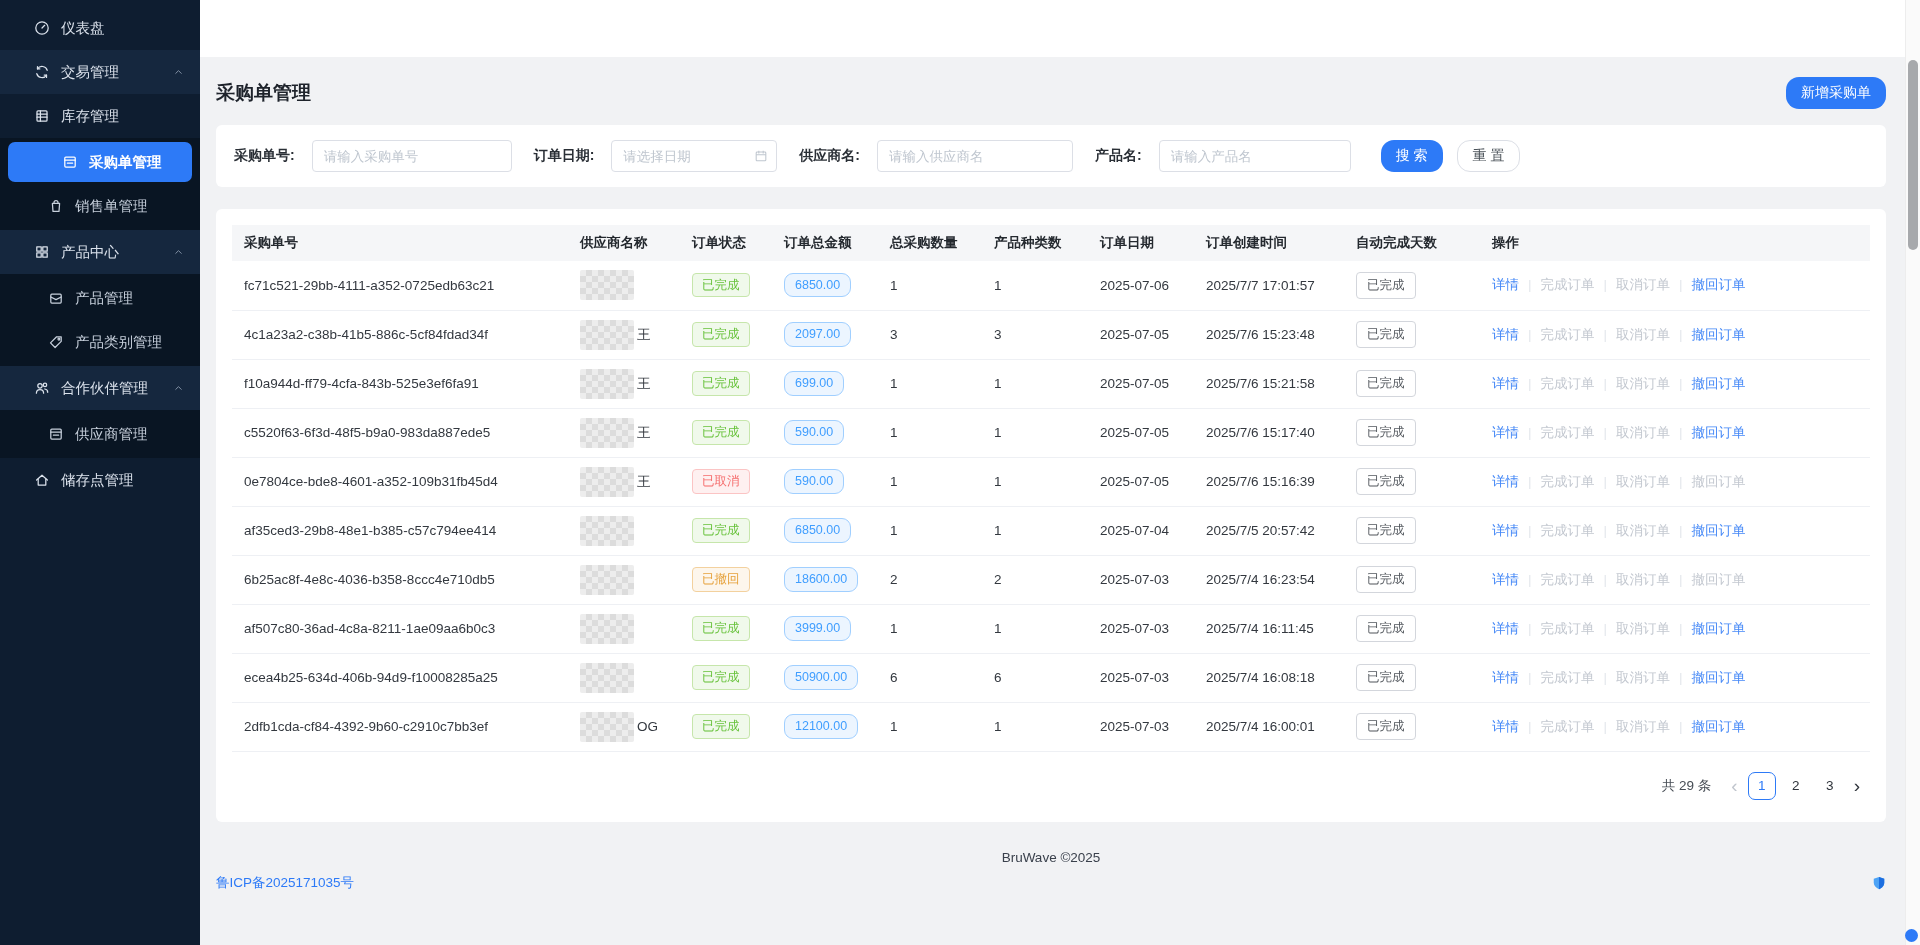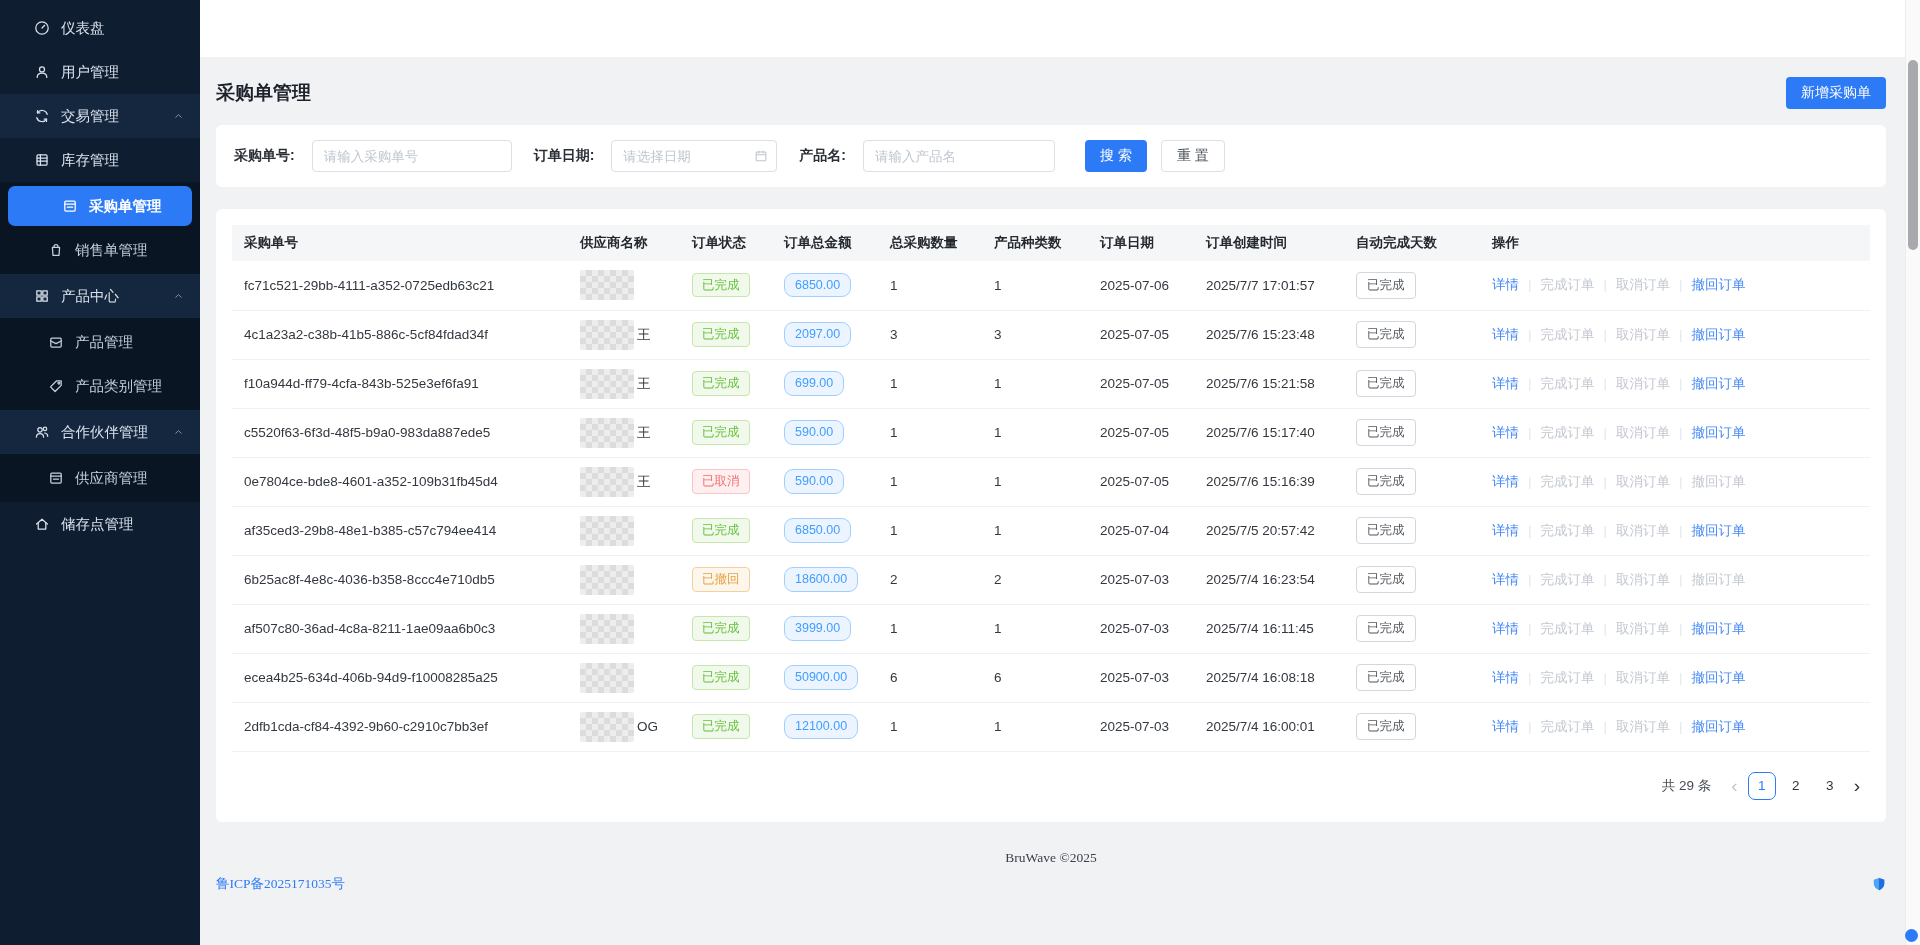--- a/index.html
+++ b/index.html
@@ -21,21 +21,21 @@
     padding-left:48px; color:#c7d0dc; font-size:14.5px; cursor:pointer; }
   .sub-item.active { height:40px; margin:2px 8px; padding-left:54px; border-radius:7px;
     background:#2d7af7; color:#ffffff; font-weight:bold; }
 
   
   .main { flex:1; min-width:0; }
   .topbar { height:57px; background:#ffffff; }
   .content { padding:0 34px 0 16px; }
   .page-head { display:flex; justify-content:space-between; align-items:center; padding:20px 0 16px; }
   .page-title { font-size:19px; font-weight:bold; color:#1e232b; }
-  .btn { border:none; cursor:pointer; font-size:14px; border-radius:4px; height:32px; }
+  .btn { border:none; cursor:pointer; font-size:14px; border-radius:13px; height:32px; }
   .btn.primary { background:#2d7af7; color:#fff; padding:0 15px; }
   .btn.plain { background:#fff; color:#4b5259; border:1px solid #dcdfe6; padding:0 15px; }
 
   .card { background:#fff; border-radius:6px; }
   .filter-card { padding:15px 18px; display:flex; align-items:center; gap:22px; }
   .f-item { display:flex; align-items:center; gap:9px; }
   .f-item label { font-size:14px; font-weight:bold; color:#2a2f36; white-space:nowrap; }
   .f-item .inp { position:relative; display:flex; align-items:center;margin-left:8px; }
   .f-item input { height:32px; border:1px solid #dcdfe6; border-radius:4px; padding:0 11px;
     font-size:13.5px; color:#333; outline:none; font-family:inherit; }
@@ -73,21 +73,21 @@
     padding:20px 6px 2px; font-size:13.5px; color:#474d55; }
   .pagination .total { margin-right:10px; }
   .pg { min-width:28px; height:28px; display:inline-flex; align-items:center; justify-content:center;
     background:transparent; border:none; font-size:13.5px; color:#2f343b; cursor:pointer; font-family:inherit; }
   .pg.active { border:1px solid #2d7af7; color:#2d7af7; border-radius:7px; background:#fff; }
   .pg-arrow { background:none; border:none; font-size:19px; line-height:1; cursor:pointer;
     padding:0 4px; font-family:inherit; }
   .pg-arrow.prev { color:#c0c5cd; }
   .pg-arrow.next { color:#2f343b; }
 
-  .footer { text-align:center; margin-top:28px; font-size:13.5px; color:#3a414c;font-family:Liberation Serif, serif; }
+  .footer { text-align:center; margin-top:28px; font-size:13.5px; color:#3a414c; }
   .footer .icp-row { margin-top:9px; display:flex; align-items:center; justify-content:space-between; gap:9px; }
   .footer .icp-row a { color:#2d7af7; text-decoration:none; cursor:pointer; }
 
   
   .scrollbar { position:fixed; top:0; right:0; width:15px; height:945px; background:#fafafa;
     border-left:1px solid #ededed; }
   .scroll-thumb { position:absolute; top:60px; right:2px; width:10px; height:190px;
     background:#a7a9ac; border-radius:6px; }
   .blue-dot { position:fixed; right:2px; bottom:3px; width:13px; height:13px;
     border-radius:50%; background:#2d7af7; }
@@ -100,27 +100,20 @@
   <aside class="sidebar">
 
     <div class="side-item">
       <svg viewBox="0 0 16 16">
           <circle cx="8" cy="8" r="6.2"></circle>
           <path d="M8 8l2.7-2.7"></path>
         </svg>
       <span>仪表盘</span>
     </div>
 
-    <div class="side-item">
-      <svg viewBox="0 0 16 16">
-          <circle cx="8" cy="5.4" r="2.5"></circle>
-          <path d="M3.2 13.4c0-2.7 2.1-4.4 4.8-4.4s4.8 1.7 4.8 4.4"></path>
-        </svg>
-      <span>用户管理</span>
-    </div>
 
     <div class="side-item group-title">
       <svg viewBox="0 0 16 16">
           <path d="M13.2 6.3A5.4 5.4 0 0 0 3.5 4.9"></path>
           <path d="M2.8 9.7a5.4 5.4 0 0 0 9.7 1.4"></path>
           <path d="M3.5 2.6v2.3h2.3M12.5 13.4v-2.3h-2.3"></path>
         </svg>
       <span>交易管理</span>
       <svg class="chev" viewBox="0 0 16 16">
           <path d="M4 10l4-4 4 4"></path>
@@ -230,20 +223,26 @@
         </div>
         <div class="f-item">
           <label>订单日期:</label>
           <span class="inp">
             <input style="width: 166px; padding-right: 28px;" placeholder="请选择日期">
             <span class="cal-icon"><svg viewBox="0 0 16 16">
                   <rect x="2.5" y="3.5" width="11" height="10" rx="1"></rect>
                   <path d="M2.5 6.5h11M5.5 2v3M10.5 2v3"></path>
                 </svg></span>
           </span>
+        </div>
+        <div class="f-item">
+          <label>供应商名:</label>
+          <span class="inp">
+              <input style="width: 196px;" placeholder="请输入供应商名">
+            </span>
         </div>
         <div class="f-item">
           <label>产品名:</label>
           <span class="inp">
               <input style="width: 192px;" placeholder="请输入产品名">
             </span>
         </div>
         <button class="btn primary" style="margin-left:8px">搜 索</button>
         <button class="btn plain" style="margin-left:-8px">重 置</button>
       </div>

